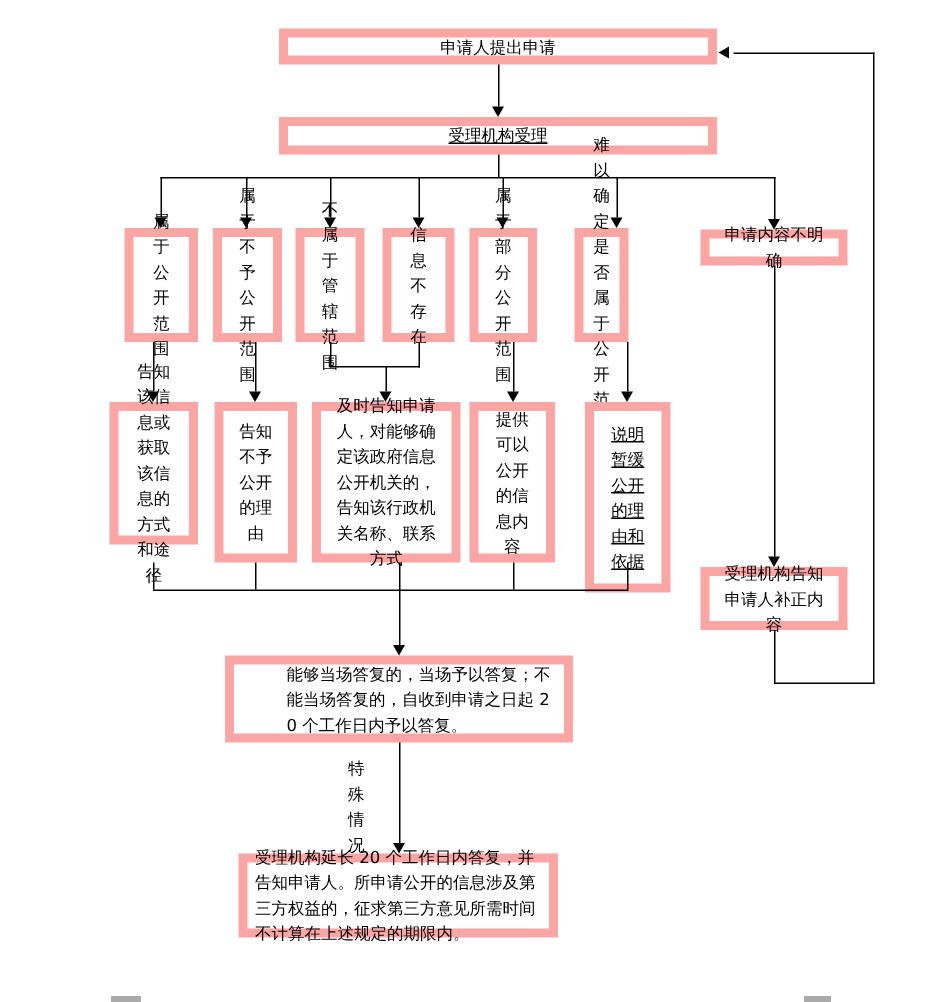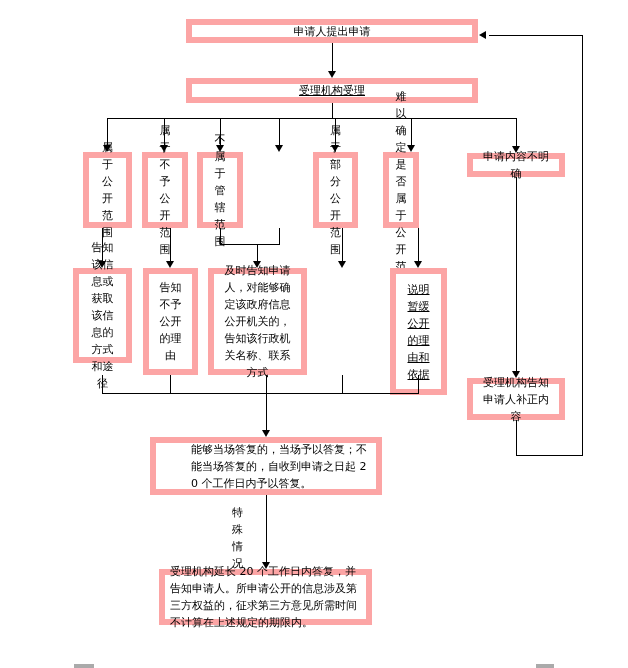--- a/index.html
+++ b/index.html
@@ -57,27 +57,29 @@
 <body>
 
 <div id="canvas">
 
   <div class="box" style="left:186px;top:19px;width:292px;height:24px;">申请人提出申请</div>
   <div class="box" style="left:186px;top:78px;width:292px;height:25px;text-decoration:underline;">受理机构受理</div>
 
   <div class="box" style="left:83px;top:152px;width:49px;height:76px;">属于公开范围</div>
   <div class="box" style="left:142px;top:152px;width:46px;height:76px;">属于不予公开范围</div>
   <div class="box" style="left:197px;top:152px;width:46px;height:76px;">不属于管辖范围</div>
+  <div class="box" style="left:255px;top:152px;width:48px;height:76px;">信息不存在</div>
   <div class="box" style="left:313px;top:152px;width:45px;height:76px;">属于部分公开范围</div>
   <div class="box" style="left:383px;top:152px;width:36px;height:76px;">难以确定是否属于公开范围</div>
   <div class="box" style="left:467px;top:153px;width:98px;height:24px;">申请内容不明确</div>
 
   <div class="box" style="left:73px;top:268px;width:59px;height:95px;">告知该信息或获取该信息的方式和途径</div>
   <div class="box" style="left:143px;top:268px;width:55px;height:107px;">告知不予公开的理由</div>
   <div class="box" style="left:208px;top:268px;width:99px;height:107px;">及时告知申请人，对能够确定该政府信息公开机关的，告知该行政机关名称、联系方式</div>
+  <div class="box" style="left:313px;top:268px;width:57px;height:107px;">提供可以公开的信息内容</div>
   <div class="box" style="left:390px;top:268px;width:57px;height:127px;text-decoration:underline;">说明暂缓公开的理由和依据</div>
 
   <div class="box" style="left:467px;top:378px;width:98px;height:42px;">受理机构告知申请人补正内容</div>
 
   <div class="box para" style="left:150px;top:437px;width:232px;height:58px;padding-left:35px;">能够当场答复的，当场予以答复；不能当场答复的，自收到申请之日起 20 个工作日内予以答复。</div>
 
   <div class="vtext" style="left:231px;top:504px;">特殊情况</div>
 
   <div class="box para" style="left:159px;top:569px;width:213px;height:56px;">受理机构延长 20 个工作日内答复，并告知申请人。所申请公开的信息涉及第三方权益的，征求第三方意见所需时间不计算在上述规定的期限内。</div>
 

